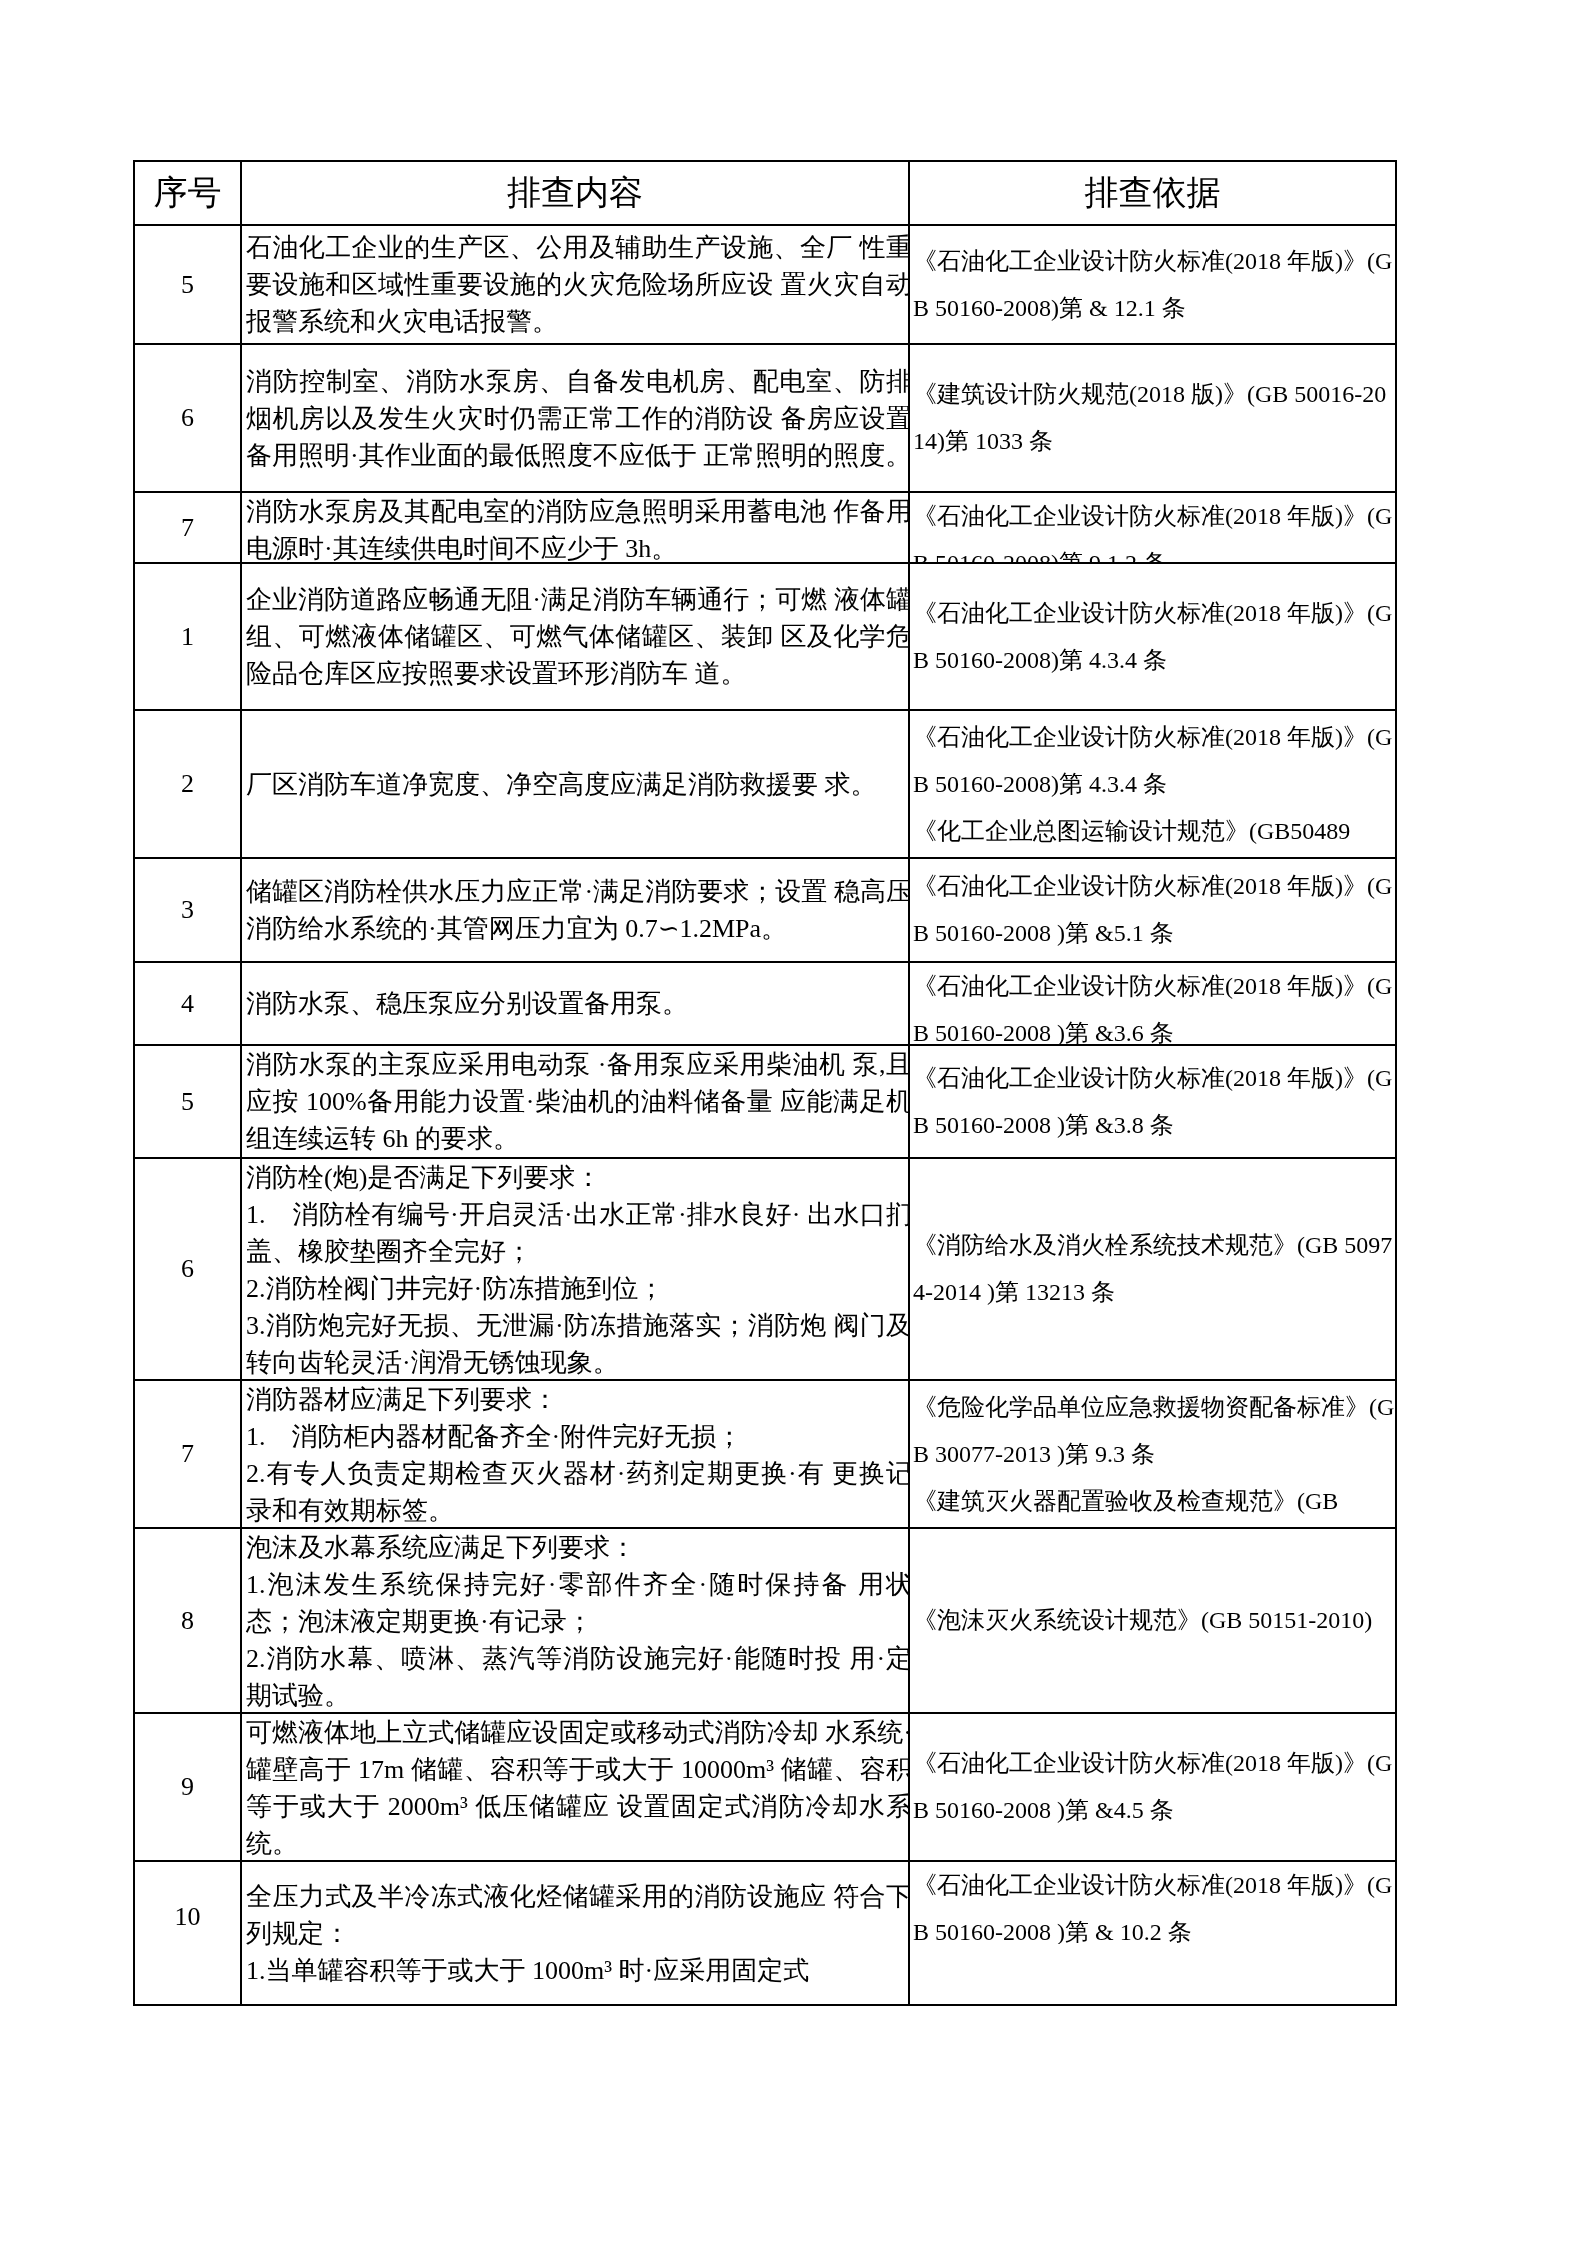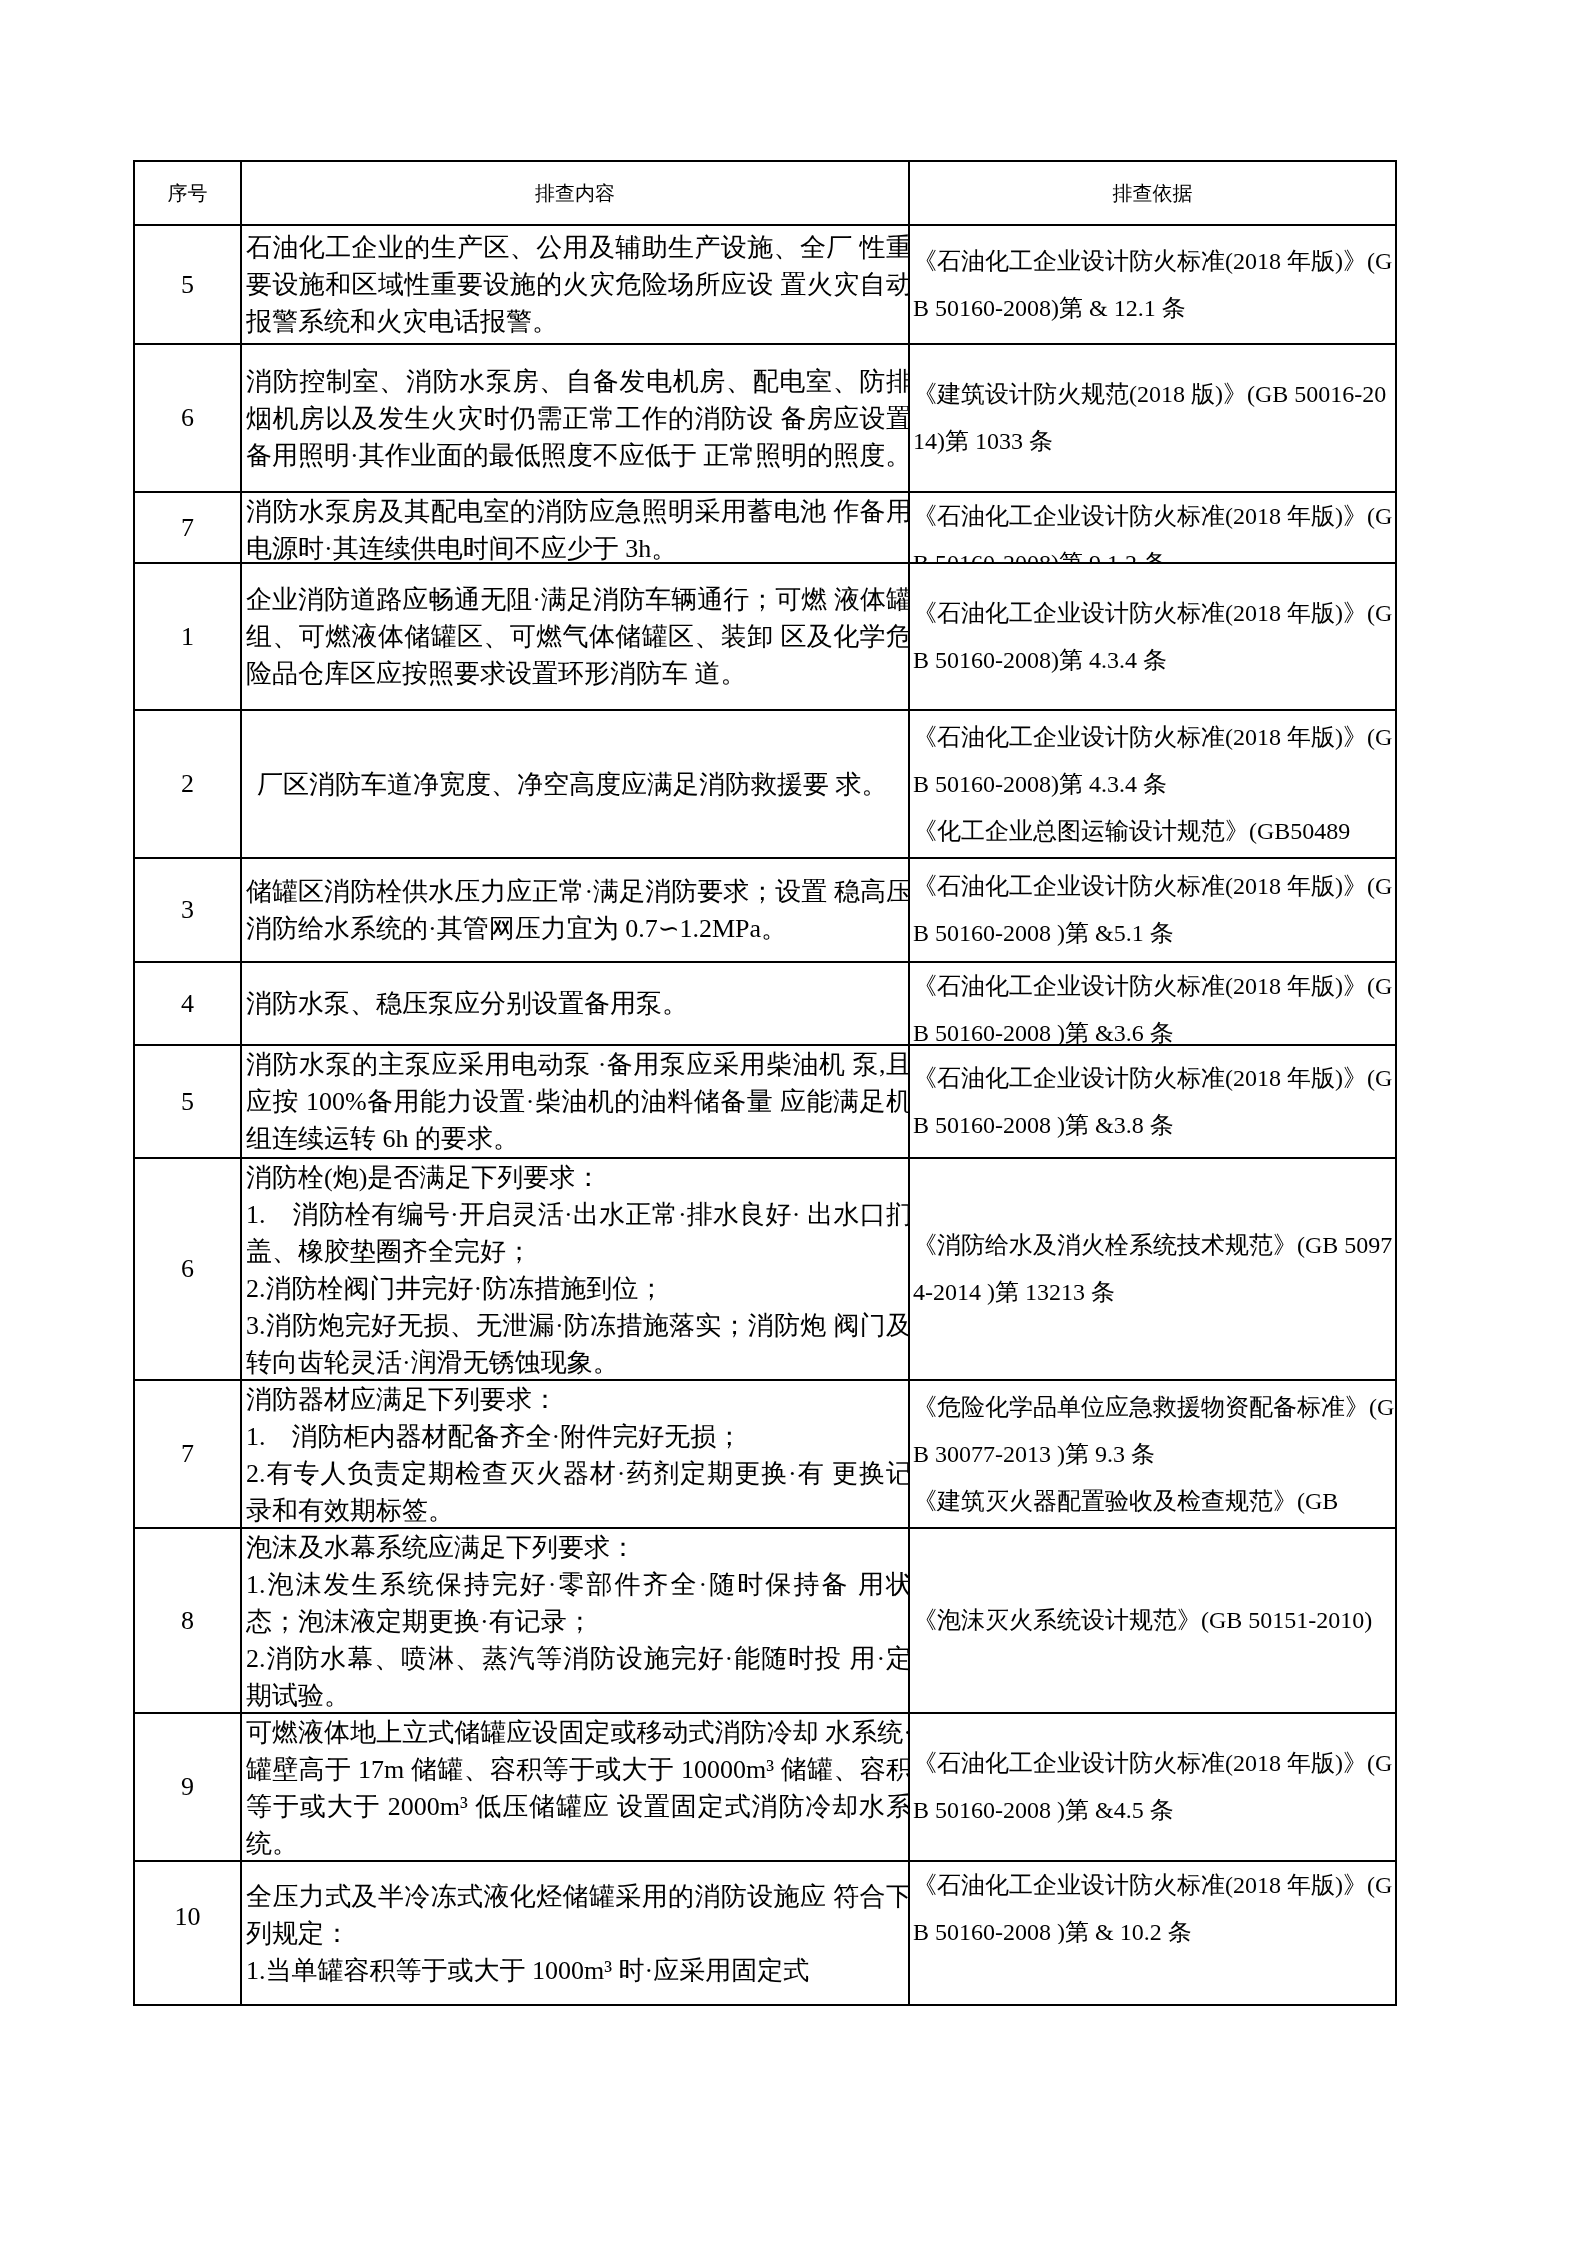--- a/index.html
+++ b/index.html
@@ -35,21 +35,21 @@
     justify-content:center;
     justify-content:safe center;
     overflow:hidden;
     width:100%;
   }
   .txt{width:100%;}
 
   .head .cell{height:62px;}
   .head .txt{
     text-align:center;
-    font-size:20px;
+    font-size:34px;
     font-weight:normal;
     line-height:30px;
   }
 
   .no-cell .txt{
     text-align:center;
     font-size:26px;
     line-height:32px;
   }
   .content-cell .txt{
@@ -169,21 +169,21 @@
             </div>
           </td>
         </tr>
         <tr style="height: 146px;">
           <td class="no-cell">
             <div class="cell" style="height: 146px;">
               <div class="txt">2</div>
             </div>
           </td>
           <td class="content-cell">
-            <div class="cell" style="height: 146px; padding-left: 11px;">
+            <div class="cell" style="height: 146px;">
               <div class="txt">厂区消防车道净宽度、净空高度应满足消防救援要 求。</div>
             </div>
           </td>
           <td class="basis-cell">
             <div class="cell" style="height: 146px;">
               <div class="txt">《石油化工企业设计防火标准(2018 年版)》(GB 50160-2008)第 4.3.4 条
 《化工企业总图运输设计规范》(GB50489</div>
             </div>
           </td>
         </tr>

